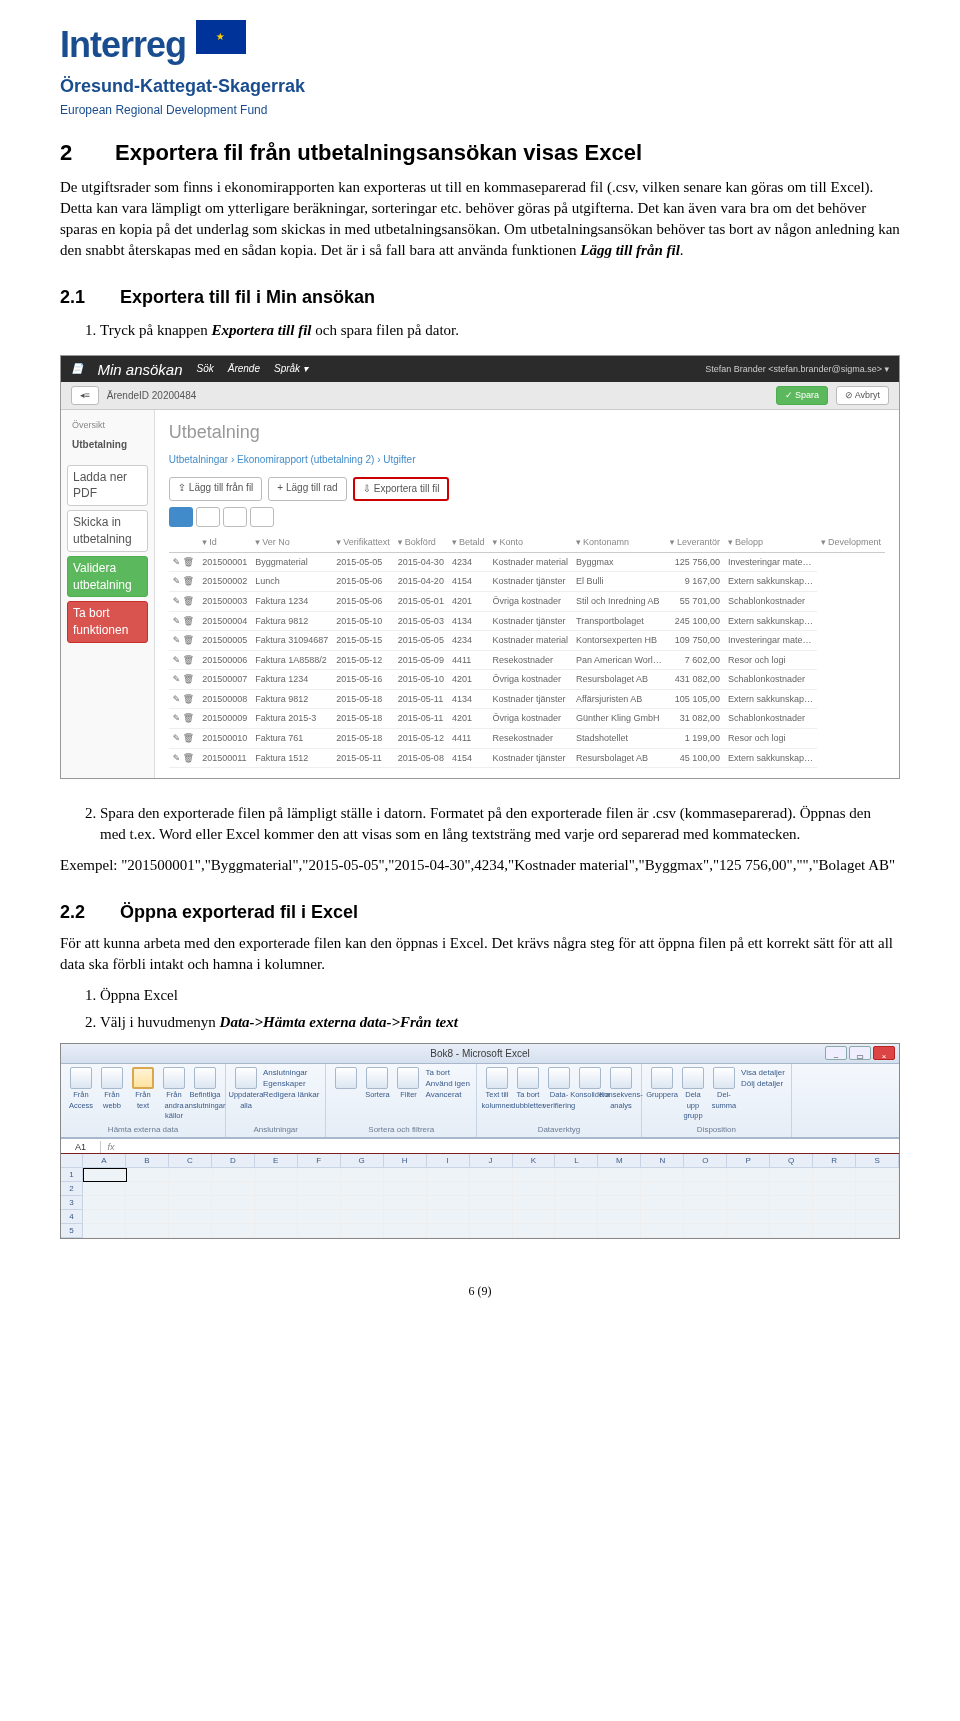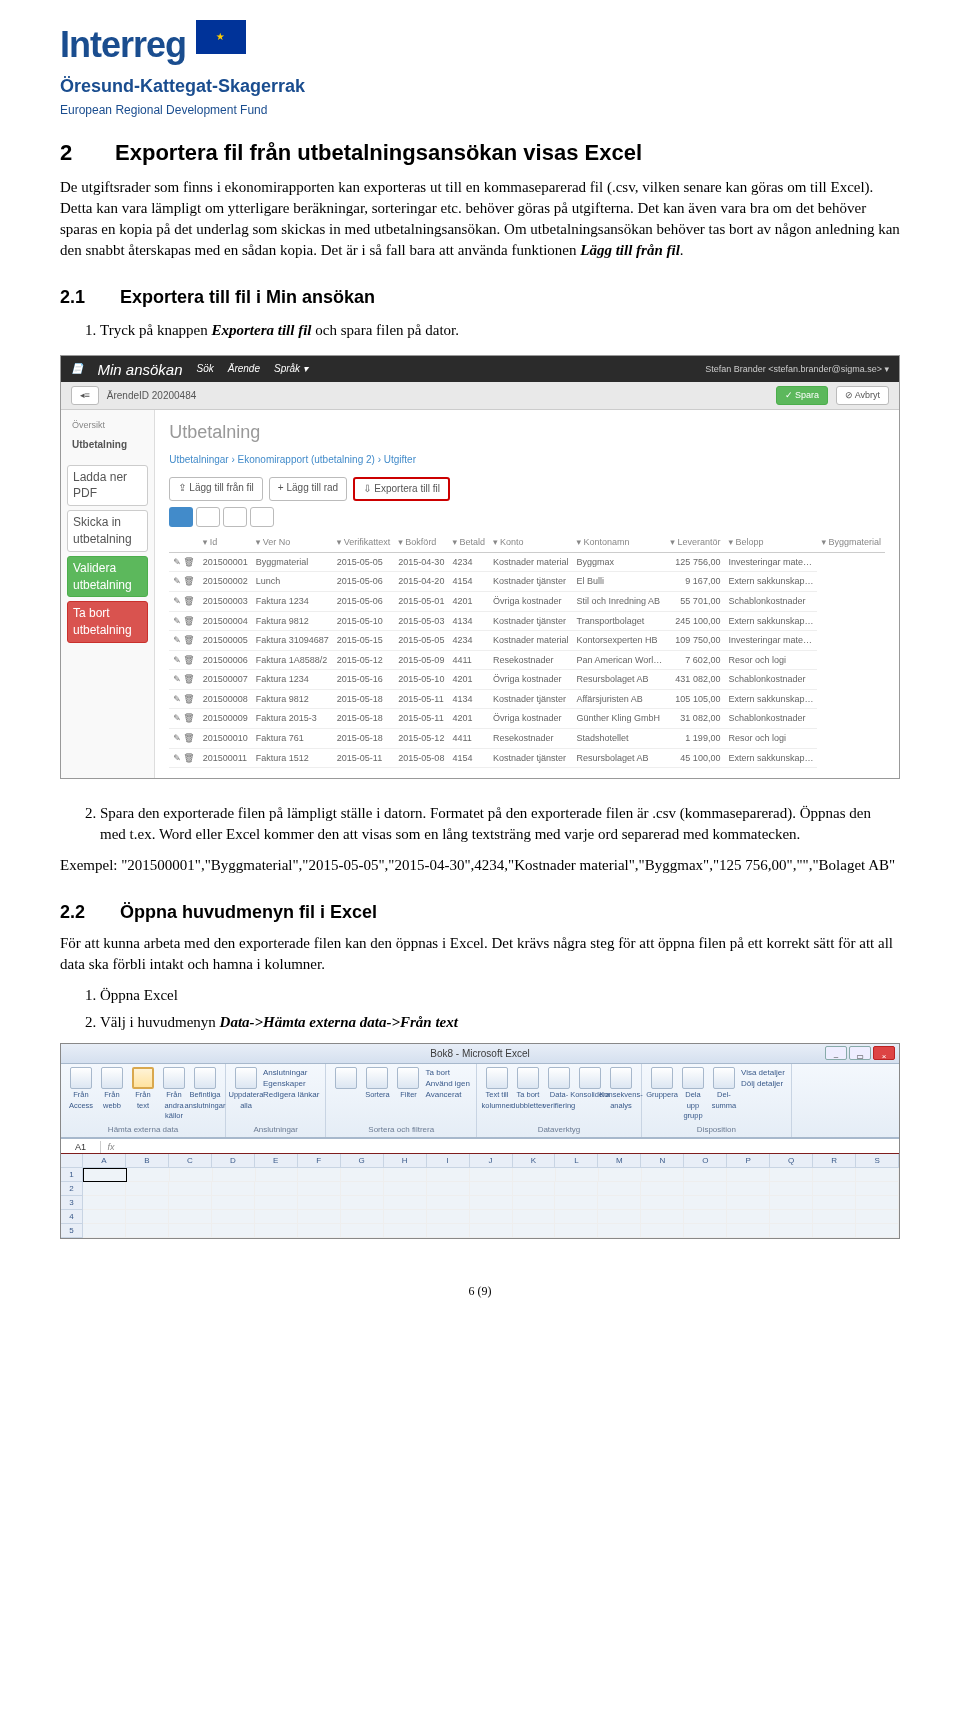--- a/index.html
+++ b/index.html
@@ -256,21 +256,21 @@
     <span class="ss1-btn green">✓ Spara</span>
     <span class="ss1-btn">⊘ Avbryt</span>
   </div>
   <div class="ss1-body">
     <div class="ss1-side">
       <div style="padding:3px 5px;font-size:9px;color:#888;">Översikt</div>
       <div style="padding:3px 5px;font-size:10px;font-weight:bold;margin-bottom:10px;">Utbetalning</div>
       <span class="item">Ladda ner PDF</span>
       <span class="item">Skicka in utbetalning</span>
       <span class="item green">Validera utbetalning</span>
-      <span class="item red">Ta bort utbetalning</span>
+      <span class="item red">Ta bort funktionen</span>
     </div>
     <div class="ss1-main">
       <div class="ss1-h">Utbetalning</div>
       <div class="ss1-crumb">Utbetalningar  ›  Ekonomirapport (utbetalning 2)  ›  Utgifter</div>
       <div class="ss1-actions">
         <span class="b">⇪ Lägg till från fil</span>
         <span class="b">+ Lägg till rad</span>
         <span class="b hl">⇩ Exportera till fil</span>
       </div>
       <div class="ss1-icons">
@@ -285,21 +285,21 @@
               <th></th>
               <th>▾ Id</th>
               <th>▾ Ver No</th>
               <th>▾ Verifikattext</th>
               <th>▾ Bokförd</th>
               <th>▾ Betald</th>
               <th>▾ Konto</th>
               <th>▾ Kontonamn</th>
               <th>▾ Leverantör</th>
               <th>▾ Belopp</th>
-              <th>▾ Byggmaterial</th>
+              <th>▾ Development</th>
             </tr>
           </thead>
         <tbody id="ss1-body">
             <tr>
               <td>✎ 🗑</td>
               <td class="">201500001</td>
               <td class="">Byggmaterial</td>
               <td class="">2015-05-05</td>
               <td class="">2015-04-30</td>
               <td class="">4234</td>
@@ -437,21 +437,21 @@
 <ol start="2">
   <li>Spara den exporterade filen på lämpligt ställe i datorn. Formatet på den exporterade filen är .csv (kommaseparerad). Öppnas den med t.ex. Word eller Excel kommer den att visas som en lång textsträng med varje ord separerad med kommatecken.</li>
 </ol>
 
 <p class="body">
   <span>Exempel: </span><span>"201500001","Byggmaterial","2015-05-05","2015-04-30",4234,"Kostnader material","Byggmax","125 756,00","","Bolaget AB"</span>
 </p>
 
 <h3 class="sub">
   <span>2.2</span>&nbsp;&nbsp;&nbsp;&nbsp;&nbsp;&nbsp;
-  <span>Öppna huvudmenyn fil i Excel</span>
+  <span>Öppna exporterad fil i Excel</span>
 </h3>
 <p class="body">För att kunna arbeta med den exporterade filen kan den öppnas i Excel. Det krävs några steg för att öppna filen på ett korrekt sätt för att all data ska förbli intakt och hamna i kolumner.</p>
 <ol>
   <li>Öppna Excel</li>
   <li>
     <span>Välj i huvudmenyn </span><strong class="i">Data-&gt;Hämta externa data-&gt;Från text</strong>
   </li>
 </ol>
 
 <div class="screenshot2">

